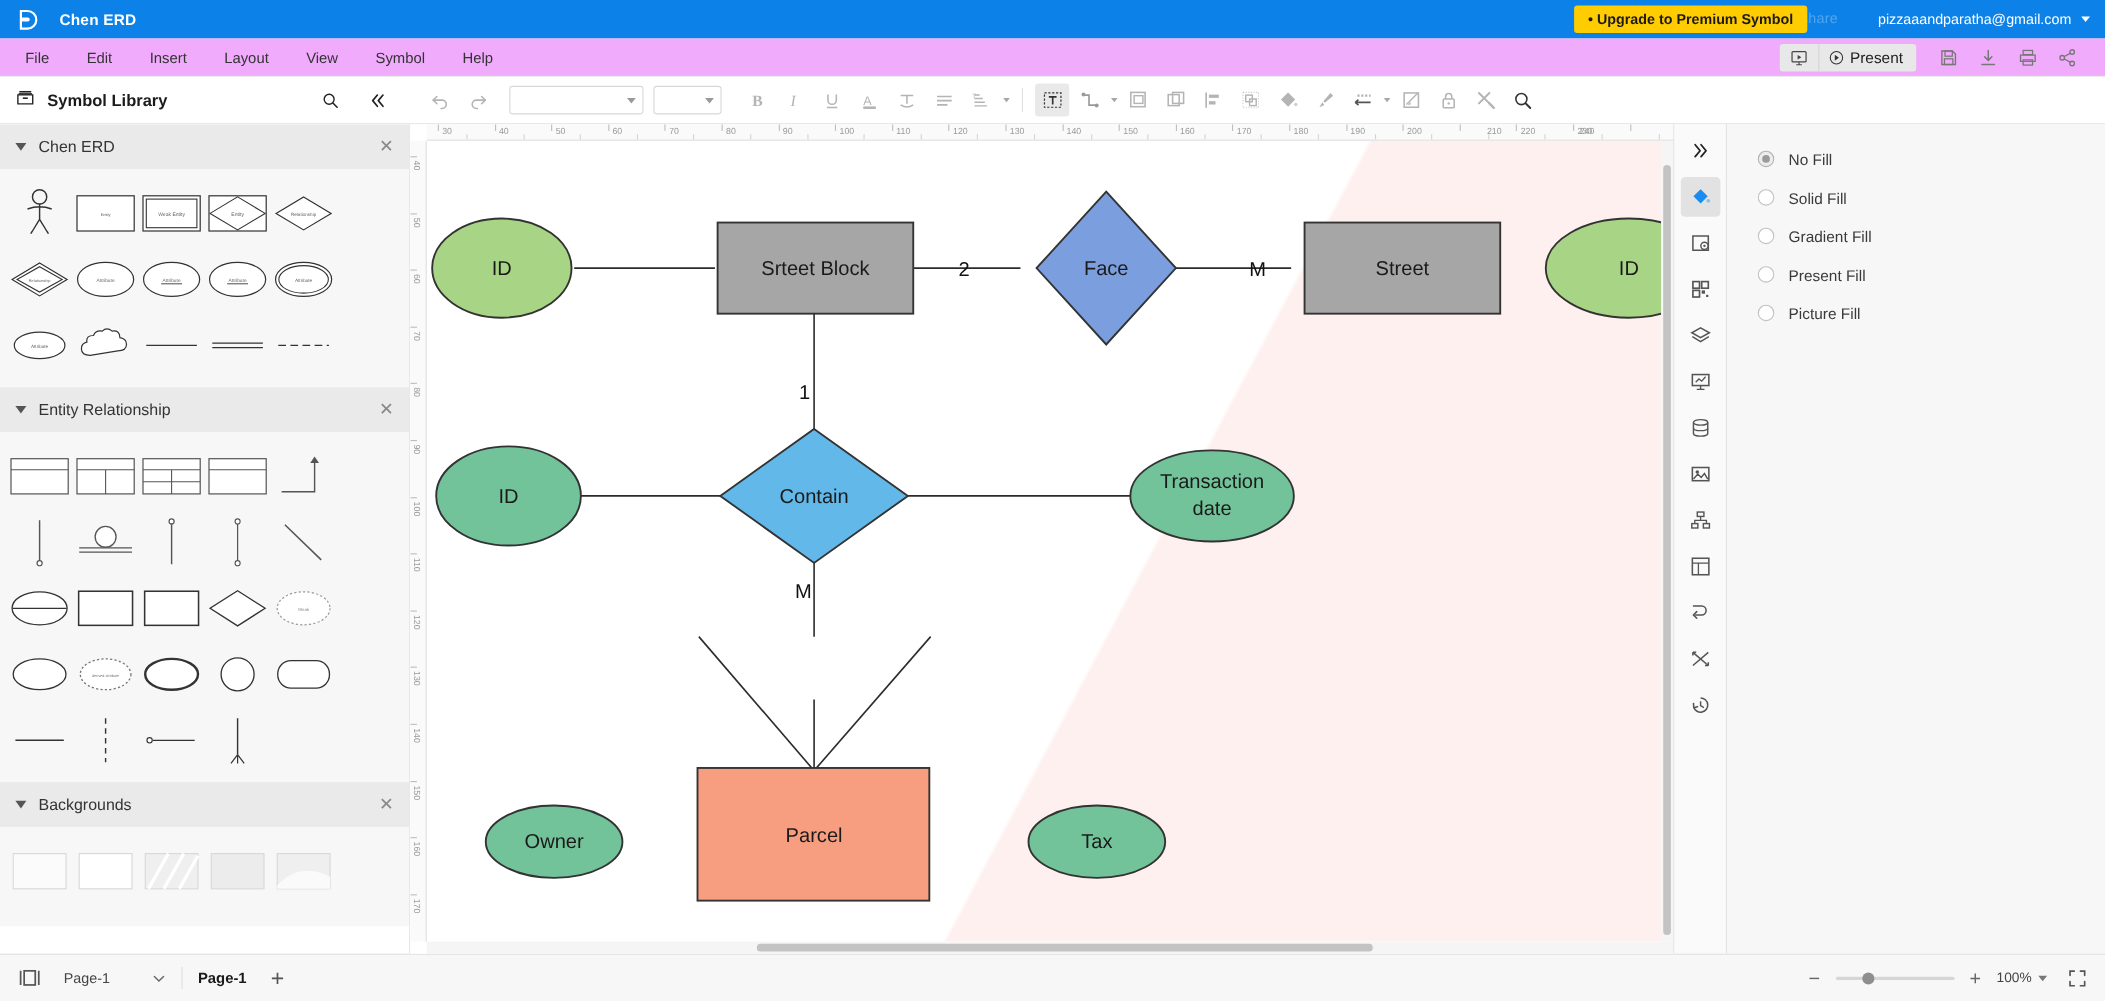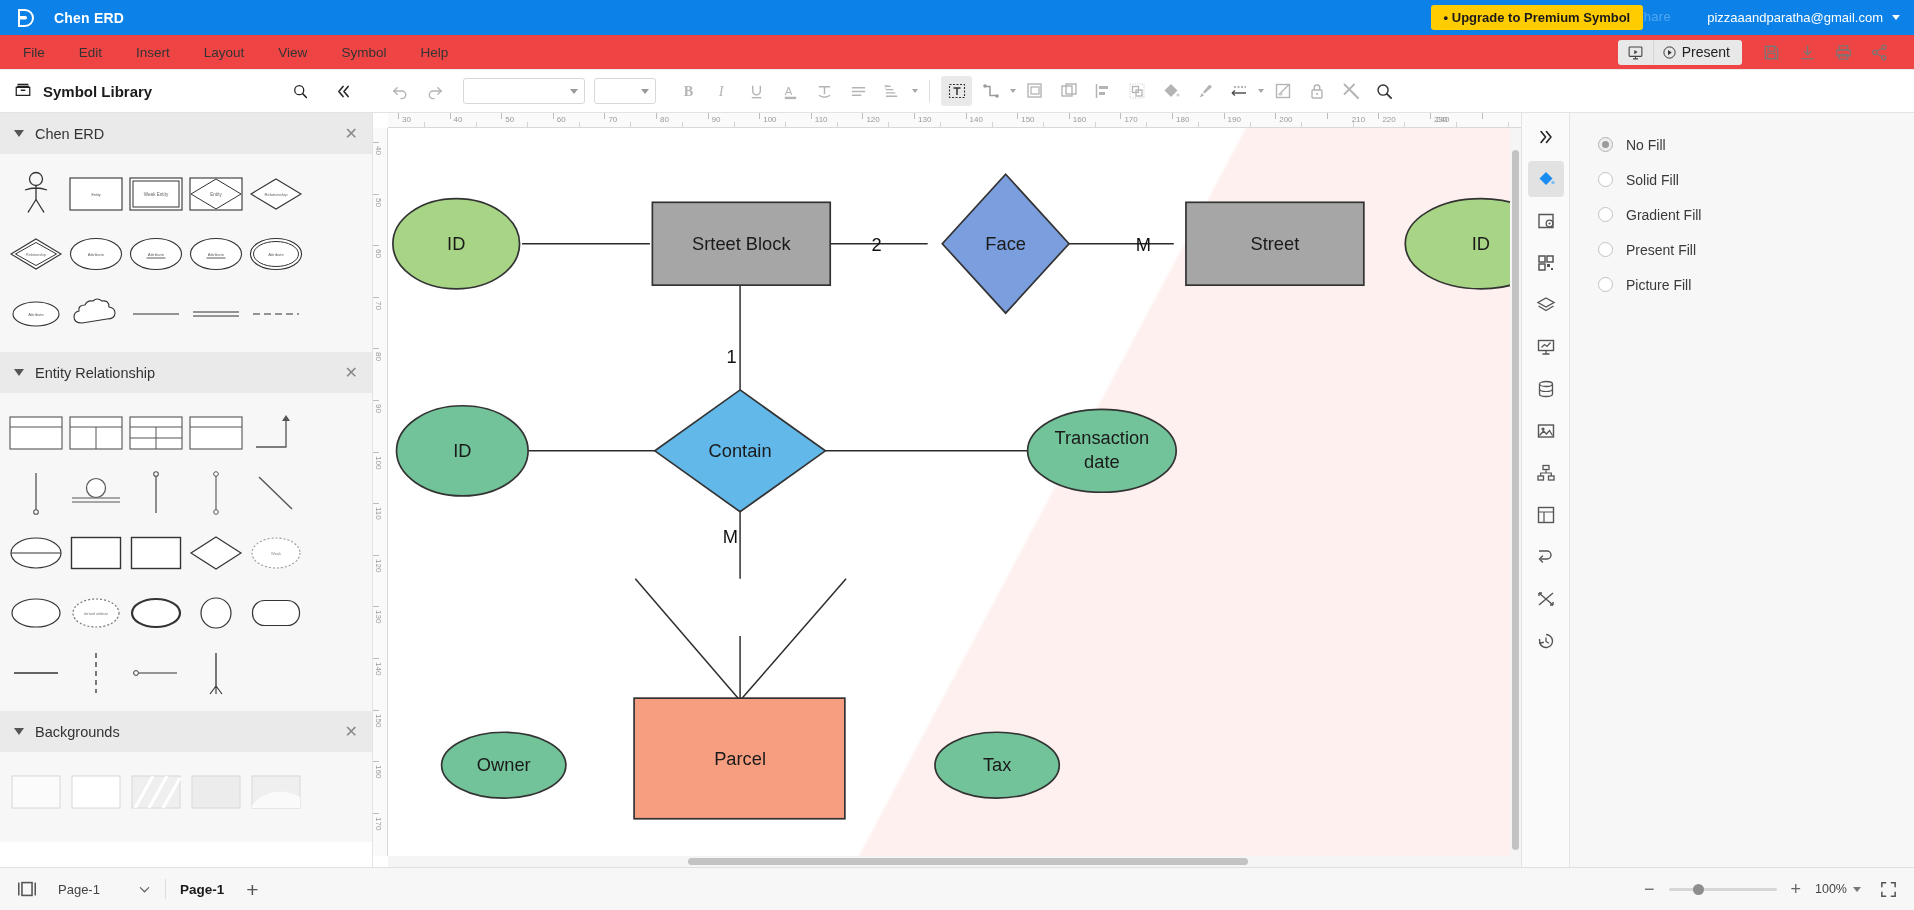--- a/index.html
+++ b/index.html
@@ -27,21 +27,21 @@
   .upgrade-btn {
     background:#ffcc00; color:#1a1a1a; font-weight:bold; font-size:13px;
     padding:5px 13px; border-radius:3px; white-space:nowrap; cursor:pointer;
     position:relative; z-index:2;
   }
   .account { font-size:13px; color:#fff; margin-left:64px; display:flex; align-items:center; gap:9px; cursor:pointer;}
   .caret-dn { width:0;height:0;border-left:4px solid transparent;border-right:4px solid transparent;border-top:5px solid #fff; }
 
   
   .menubar {
-    height:35px; display:flex; align-items:center; background:#ef4444;
+    height:35px; display:flex; align-items:center; background:#f0abfc;
     padding:0 6px; flex:0 0 35px; border-bottom:1px solid #ebebeb; position:relative;
   }
   .menu-item { padding:6px 17px; font-size:13.5px; color:#333; cursor:pointer; border-radius:3px; }
   .menubar-right { margin-left:auto; display:flex; align-items:center; gap:2px; padding-right:12px; }
   .present-group { display:flex; align-items:center; background:#e8e8e8; border-radius:3px; overflow:hidden; margin-right:10px;}
   .present-ico { padding:4px 9px; cursor:pointer; border-right:1px solid #d4d4d4; display:flex;align-items:center;}
   .present-lbl { padding:4px 12px 4px 8px; font-size:14px; color:#222; cursor:pointer; display:flex;align-items:center;gap:5px;}
   .ico-btn { width:34px;height:28px; display:flex;align-items:center;justify-content:center;cursor:pointer;border-radius:3px;}
 
   

